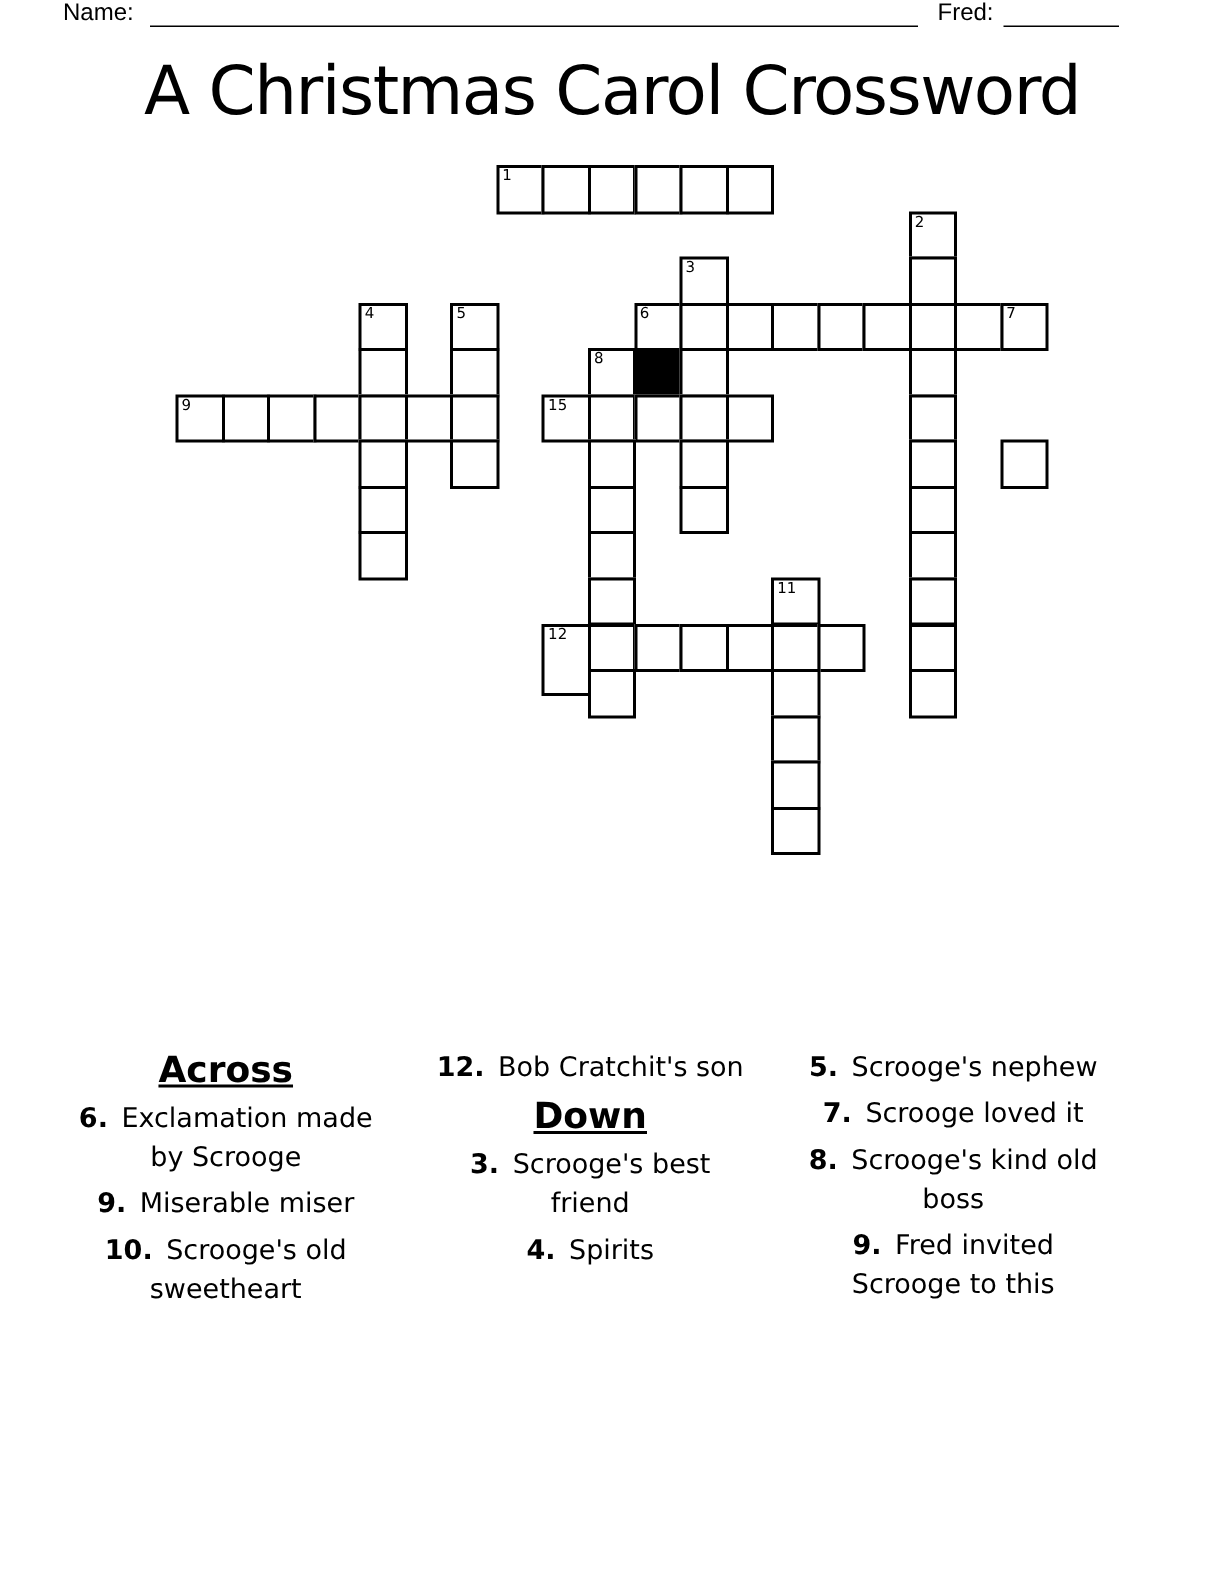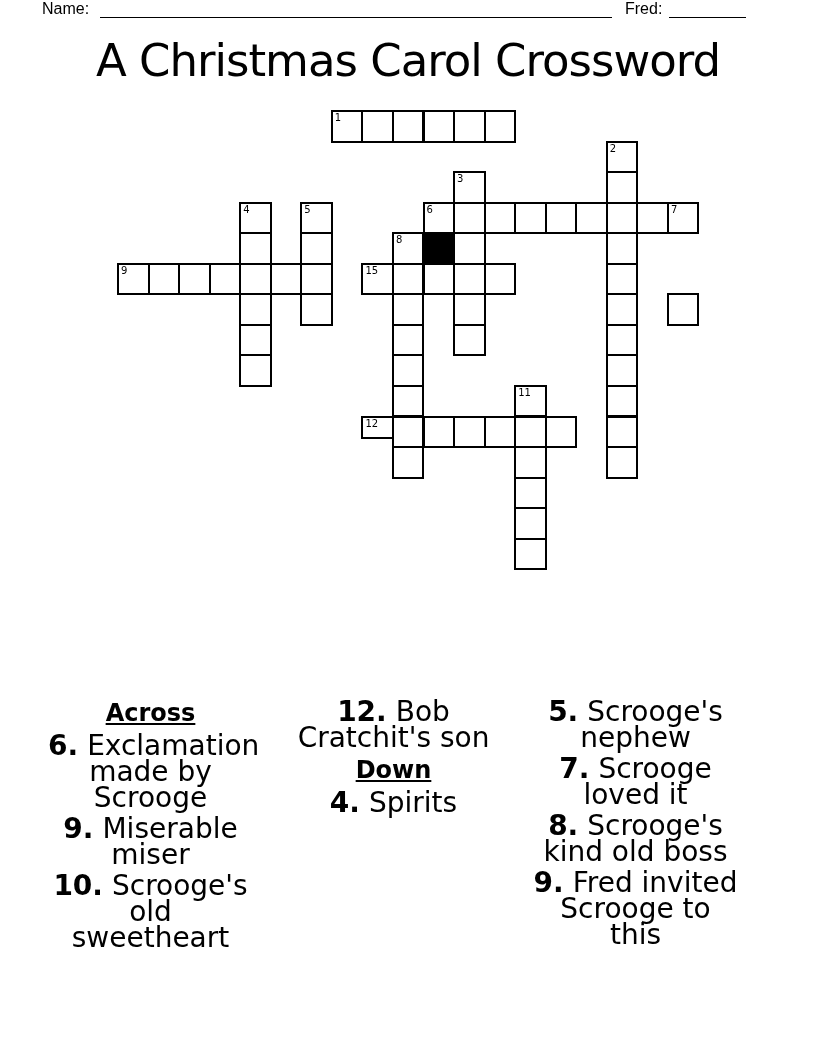--- a/index.html
+++ b/index.html
@@ -53,21 +53,21 @@
   .clue-col { position: absolute; top: 699px; width: 205px; color: #000; text-align: center; }
   #clue-col-1 { left: 48px; }
   #clue-col-2 { left: 291px; }
   #clue-col-3 { left: 533px; }
   .clue-heading {
     font-size: 24px; line-height: 29px; font-weight: bold;
     text-decoration: underline;
     margin-bottom: 5px;
   }
   .clue {
-    font-size: 28px; line-height: 26px;
+    font-size: 18px; line-height: 26px;
     margin-bottom: 5px;
   }
   .clue .clue-num { font-weight: bold; margin-right: 9px; }
 </style>
 </head>
 <body>
 
 <div class="hdr-label" id="name-label">Name:</div>
 <div class="write-line" id="name-line"></div>
 <div class="hdr-label" id="date-label">Fred:</div>
@@ -146,21 +146,21 @@
     <div class="cell" style="left: 453.05px; top: 323.85px; width: 32.55px; height: 32.55px;"></div>
     <div class="cell" style="left: 605.8px; top: 323.85px; width: 32.55px; height: 32.55px;"></div>
     <div class="cell" style="left: 239.2px; top: 354.4px; width: 32.55px; height: 32.55px;"></div>
     <div class="cell" style="left: 391.95px; top: 354.4px; width: 32.55px; height: 32.55px;"></div>
     <div class="cell" style="left: 605.8px; top: 354.4px; width: 32.55px; height: 32.55px;"></div>
     <div class="cell" style="left: 391.95px; top: 384.95px; width: 32.55px; height: 32.55px;"></div>
     <div class="cell" style="left: 514.15px; top: 384.95px; width: 32.55px; height: 32.55px;">
       <span class="num">11</span>
     </div>
     <div class="cell" style="left: 605.8px; top: 384.95px; width: 32.55px; height: 32.55px;"></div>
-    <div class="cell" style="left: 361.4px; top: 415.5px; width: 32.55px; height: 23px;">
+    <div class="cell" style="left: 361.4px; top: 415.5px; width: 32.55px; height: 48px;">
       <span class="num">12</span>
     </div>
     <div class="cell" style="left: 391.95px; top: 415.5px; width: 32.55px; height: 32.55px;"></div>
     <div class="cell" style="left: 422.5px; top: 415.5px; width: 32.55px; height: 32.55px;"></div>
     <div class="cell" style="left: 453.05px; top: 415.5px; width: 32.55px; height: 32.55px;"></div>
     <div class="cell" style="left: 483.6px; top: 415.5px; width: 32.55px; height: 32.55px;"></div>
     <div class="cell" style="left: 514.15px; top: 415.5px; width: 32.55px; height: 32.55px;"></div>
     <div class="cell" style="left: 544.7px; top: 415.5px; width: 32.55px; height: 32.55px;"></div>
     <div class="cell" style="left: 605.8px; top: 415.5px; width: 32.55px; height: 32.55px;"></div>
     <div class="cell" style="left: 391.95px; top: 446.05px; width: 32.55px; height: 32.55px;"></div>
@@ -174,20 +174,21 @@
 <div class="clue-col" id="clue-col-1">
   <div class="clue-heading">Across</div>
   <div class="clue"><span class="clue-num">6.</span><span class="clue-text">Exclamation made by Scrooge</span></div>
   <div class="clue"><span class="clue-num">9.</span><span class="clue-text">Miserable miser</span></div>
   <div class="clue"><span class="clue-num">10.</span><span class="clue-text">Scrooge's old sweetheart</span></div>
 </div>
 
 <div class="clue-col" id="clue-col-2">
   <div class="clue"><span class="clue-num">12.</span><span class="clue-text">Bob Cratchit's son</span></div>
   <div class="clue-heading">Down</div>
+  <div class="clue"><span class="clue-num">3.</span><span class="clue-text">Scrooge's best friend</span></div>
   <div class="clue"><span class="clue-num">4.</span><span class="clue-text">Spirits</span></div>
 </div>
 
 <div class="clue-col" id="clue-col-3">
   <div class="clue"><span class="clue-num">5.</span><span class="clue-text">Scrooge's nephew</span></div>
   <div class="clue"><span class="clue-num">7.</span><span class="clue-text">Scrooge loved it</span></div>
   <div class="clue"><span class="clue-num">8.</span><span class="clue-text">Scrooge's kind old boss</span></div>
   <div class="clue"><span class="clue-num">9.</span><span class="clue-text">Fred invited Scrooge to this</span></div>
 </div>
 

